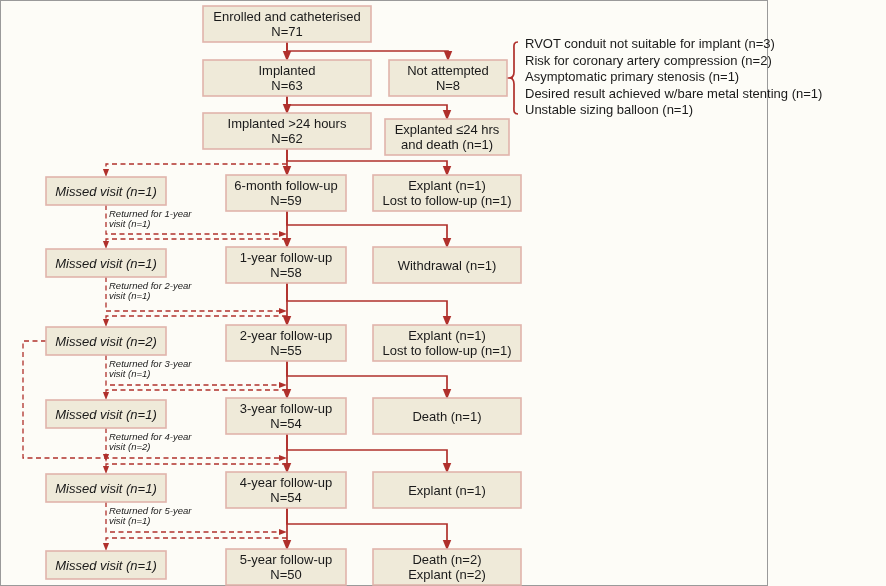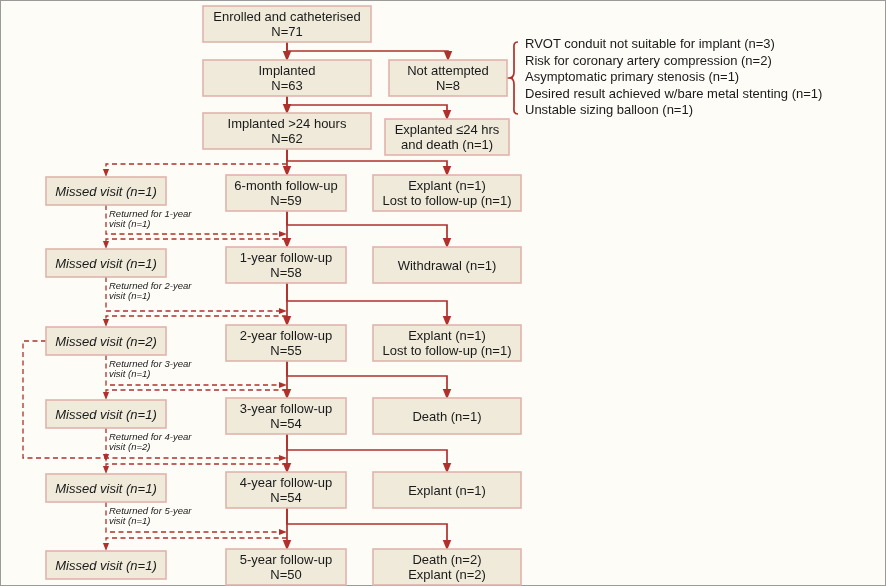--- a/index.html
+++ b/index.html
@@ -4,21 +4,21 @@
 <style>
   html,body{margin:0;padding:0;}
   body{
     width:886px;height:586px;
     background:#fdfcf7;
     font-family:"Liberation Sans", sans-serif;
     overflow:hidden;
   }
   #frame{
     position:relative;
-    width:886px;height:586px;
+    width:768px;height:586px;
     box-sizing:border-box;
     border:1px solid #9a9a9a;
     background:#fdfcf7;
   }
   svg#chart{position:absolute;left:0;top:0;width:886px;height:586px;}
   .boxrect{fill:#efead9;stroke:#e0b3ab;stroke-width:1.6;}
   .boxtext{
     font-family:"Liberation Sans", sans-serif;
     font-size:13px;fill:#1a1a1a;text-anchor:middle;
   }

